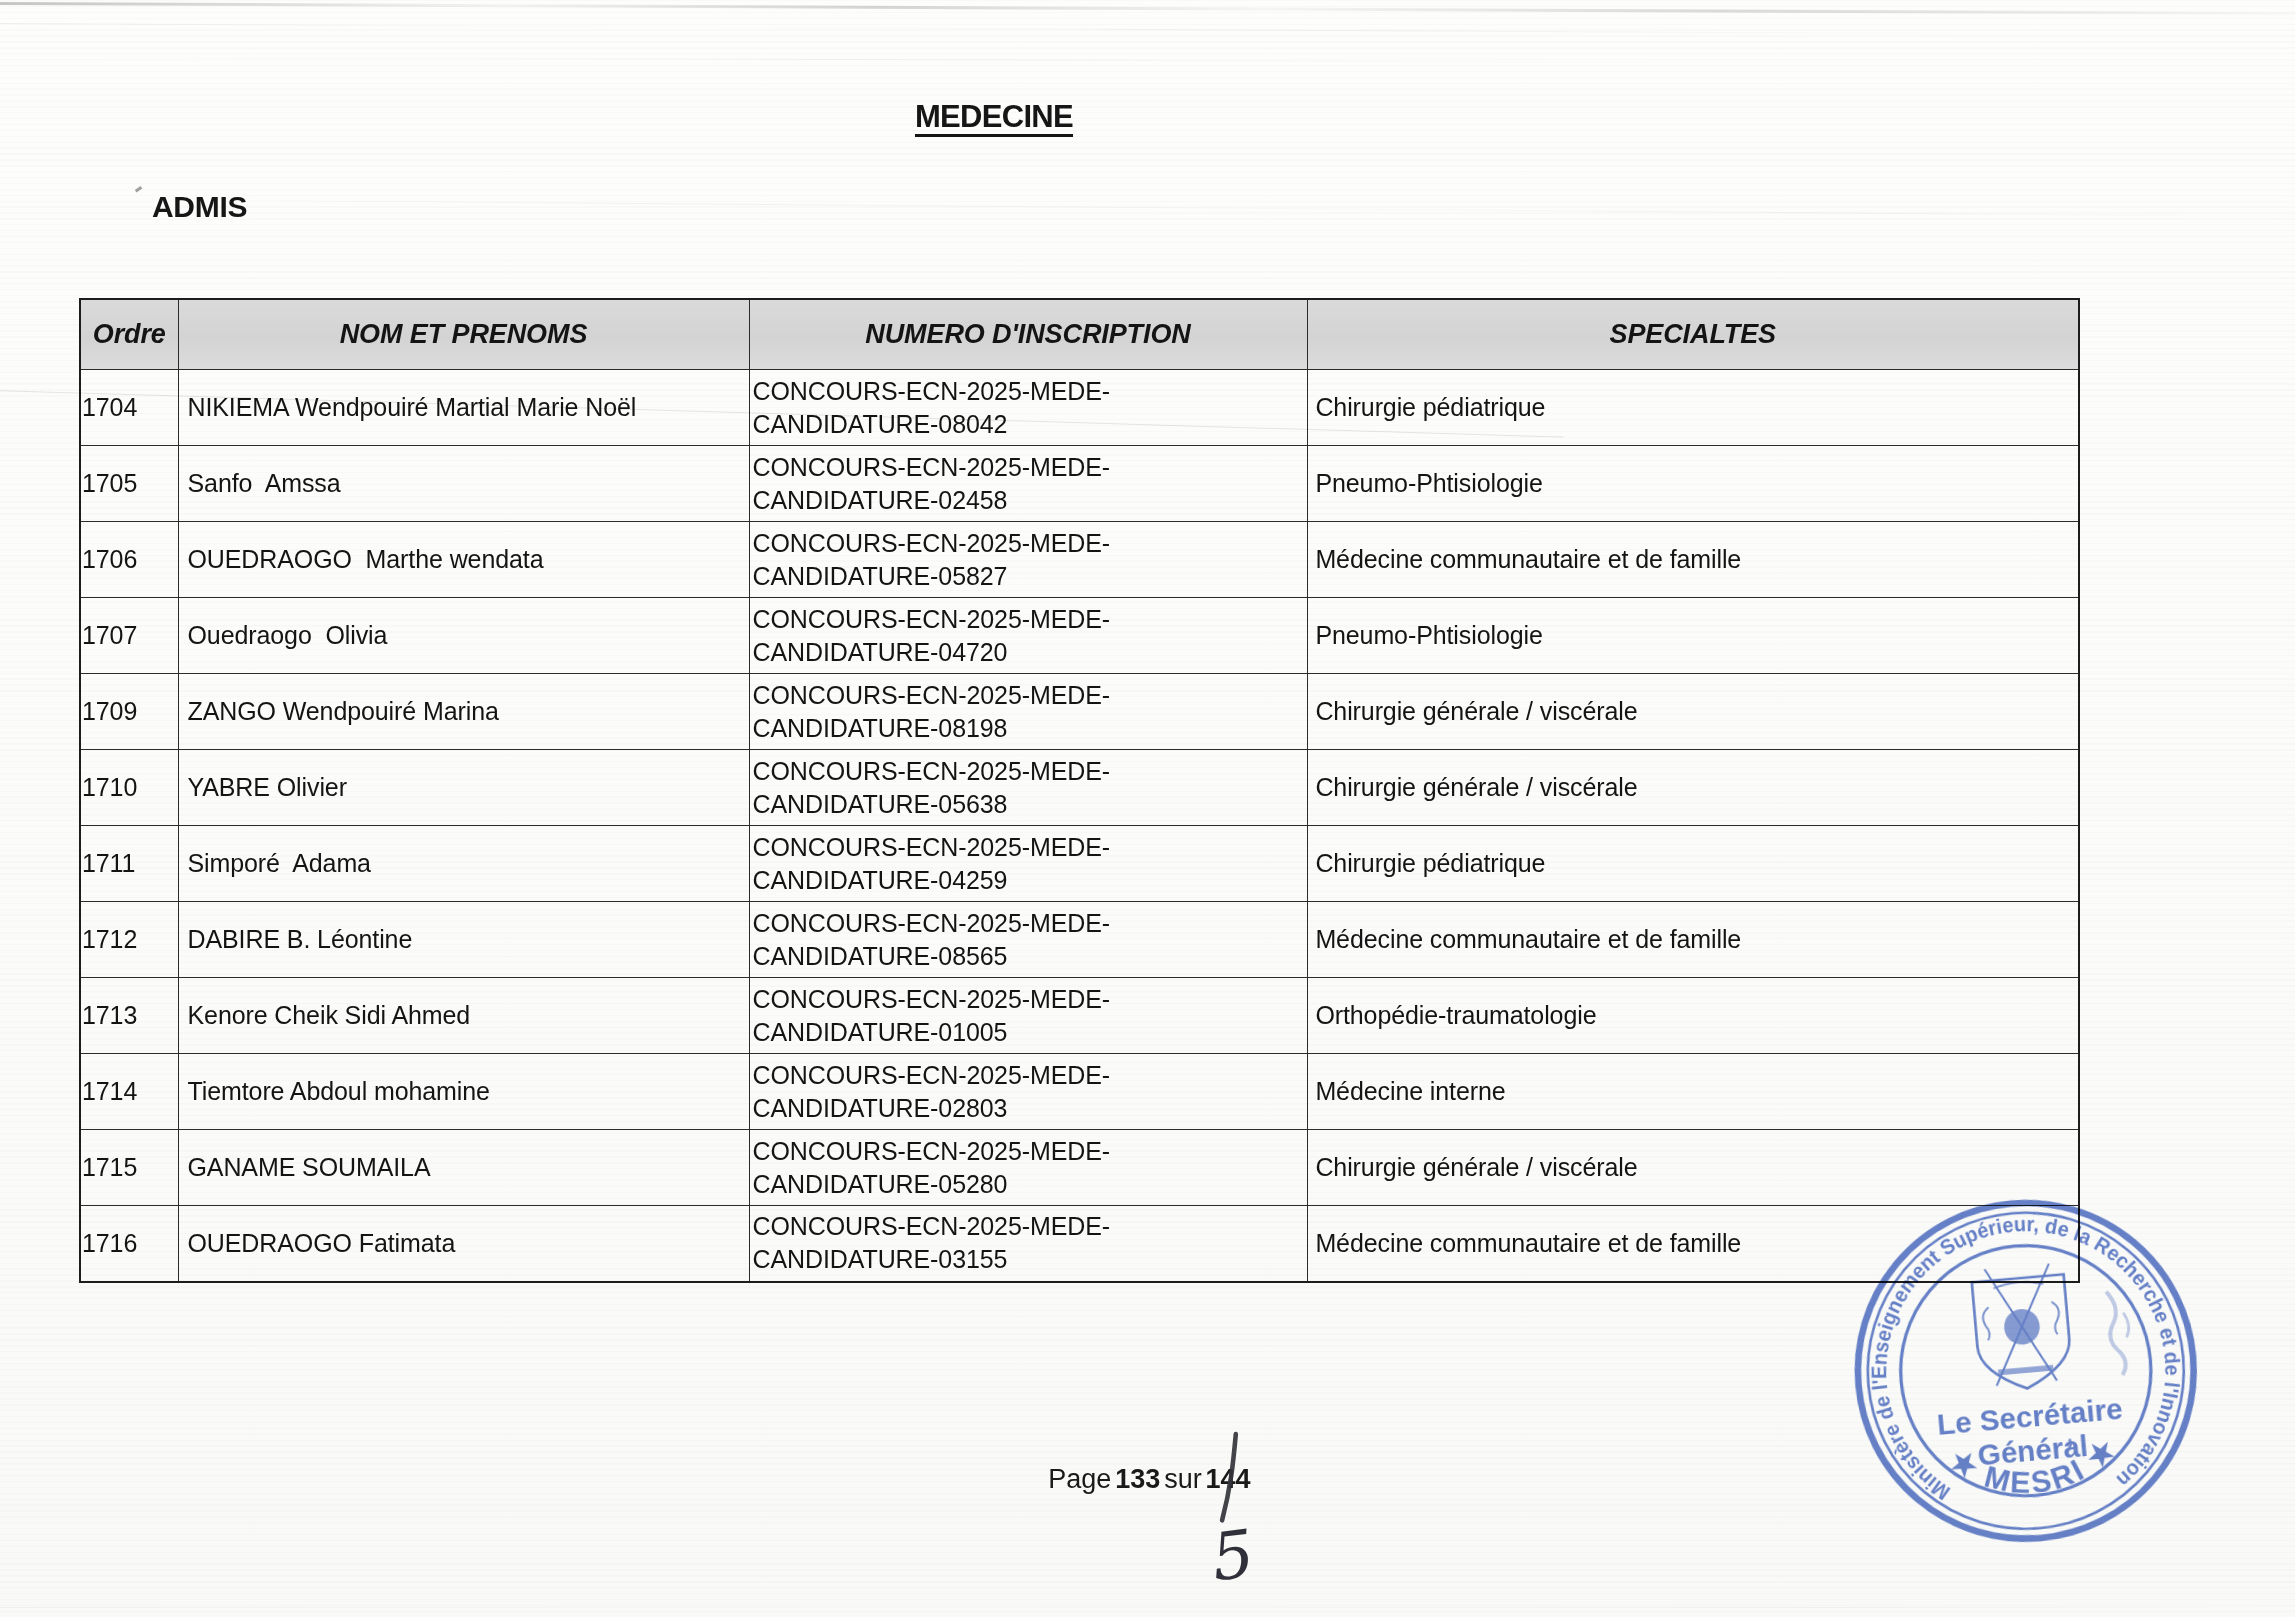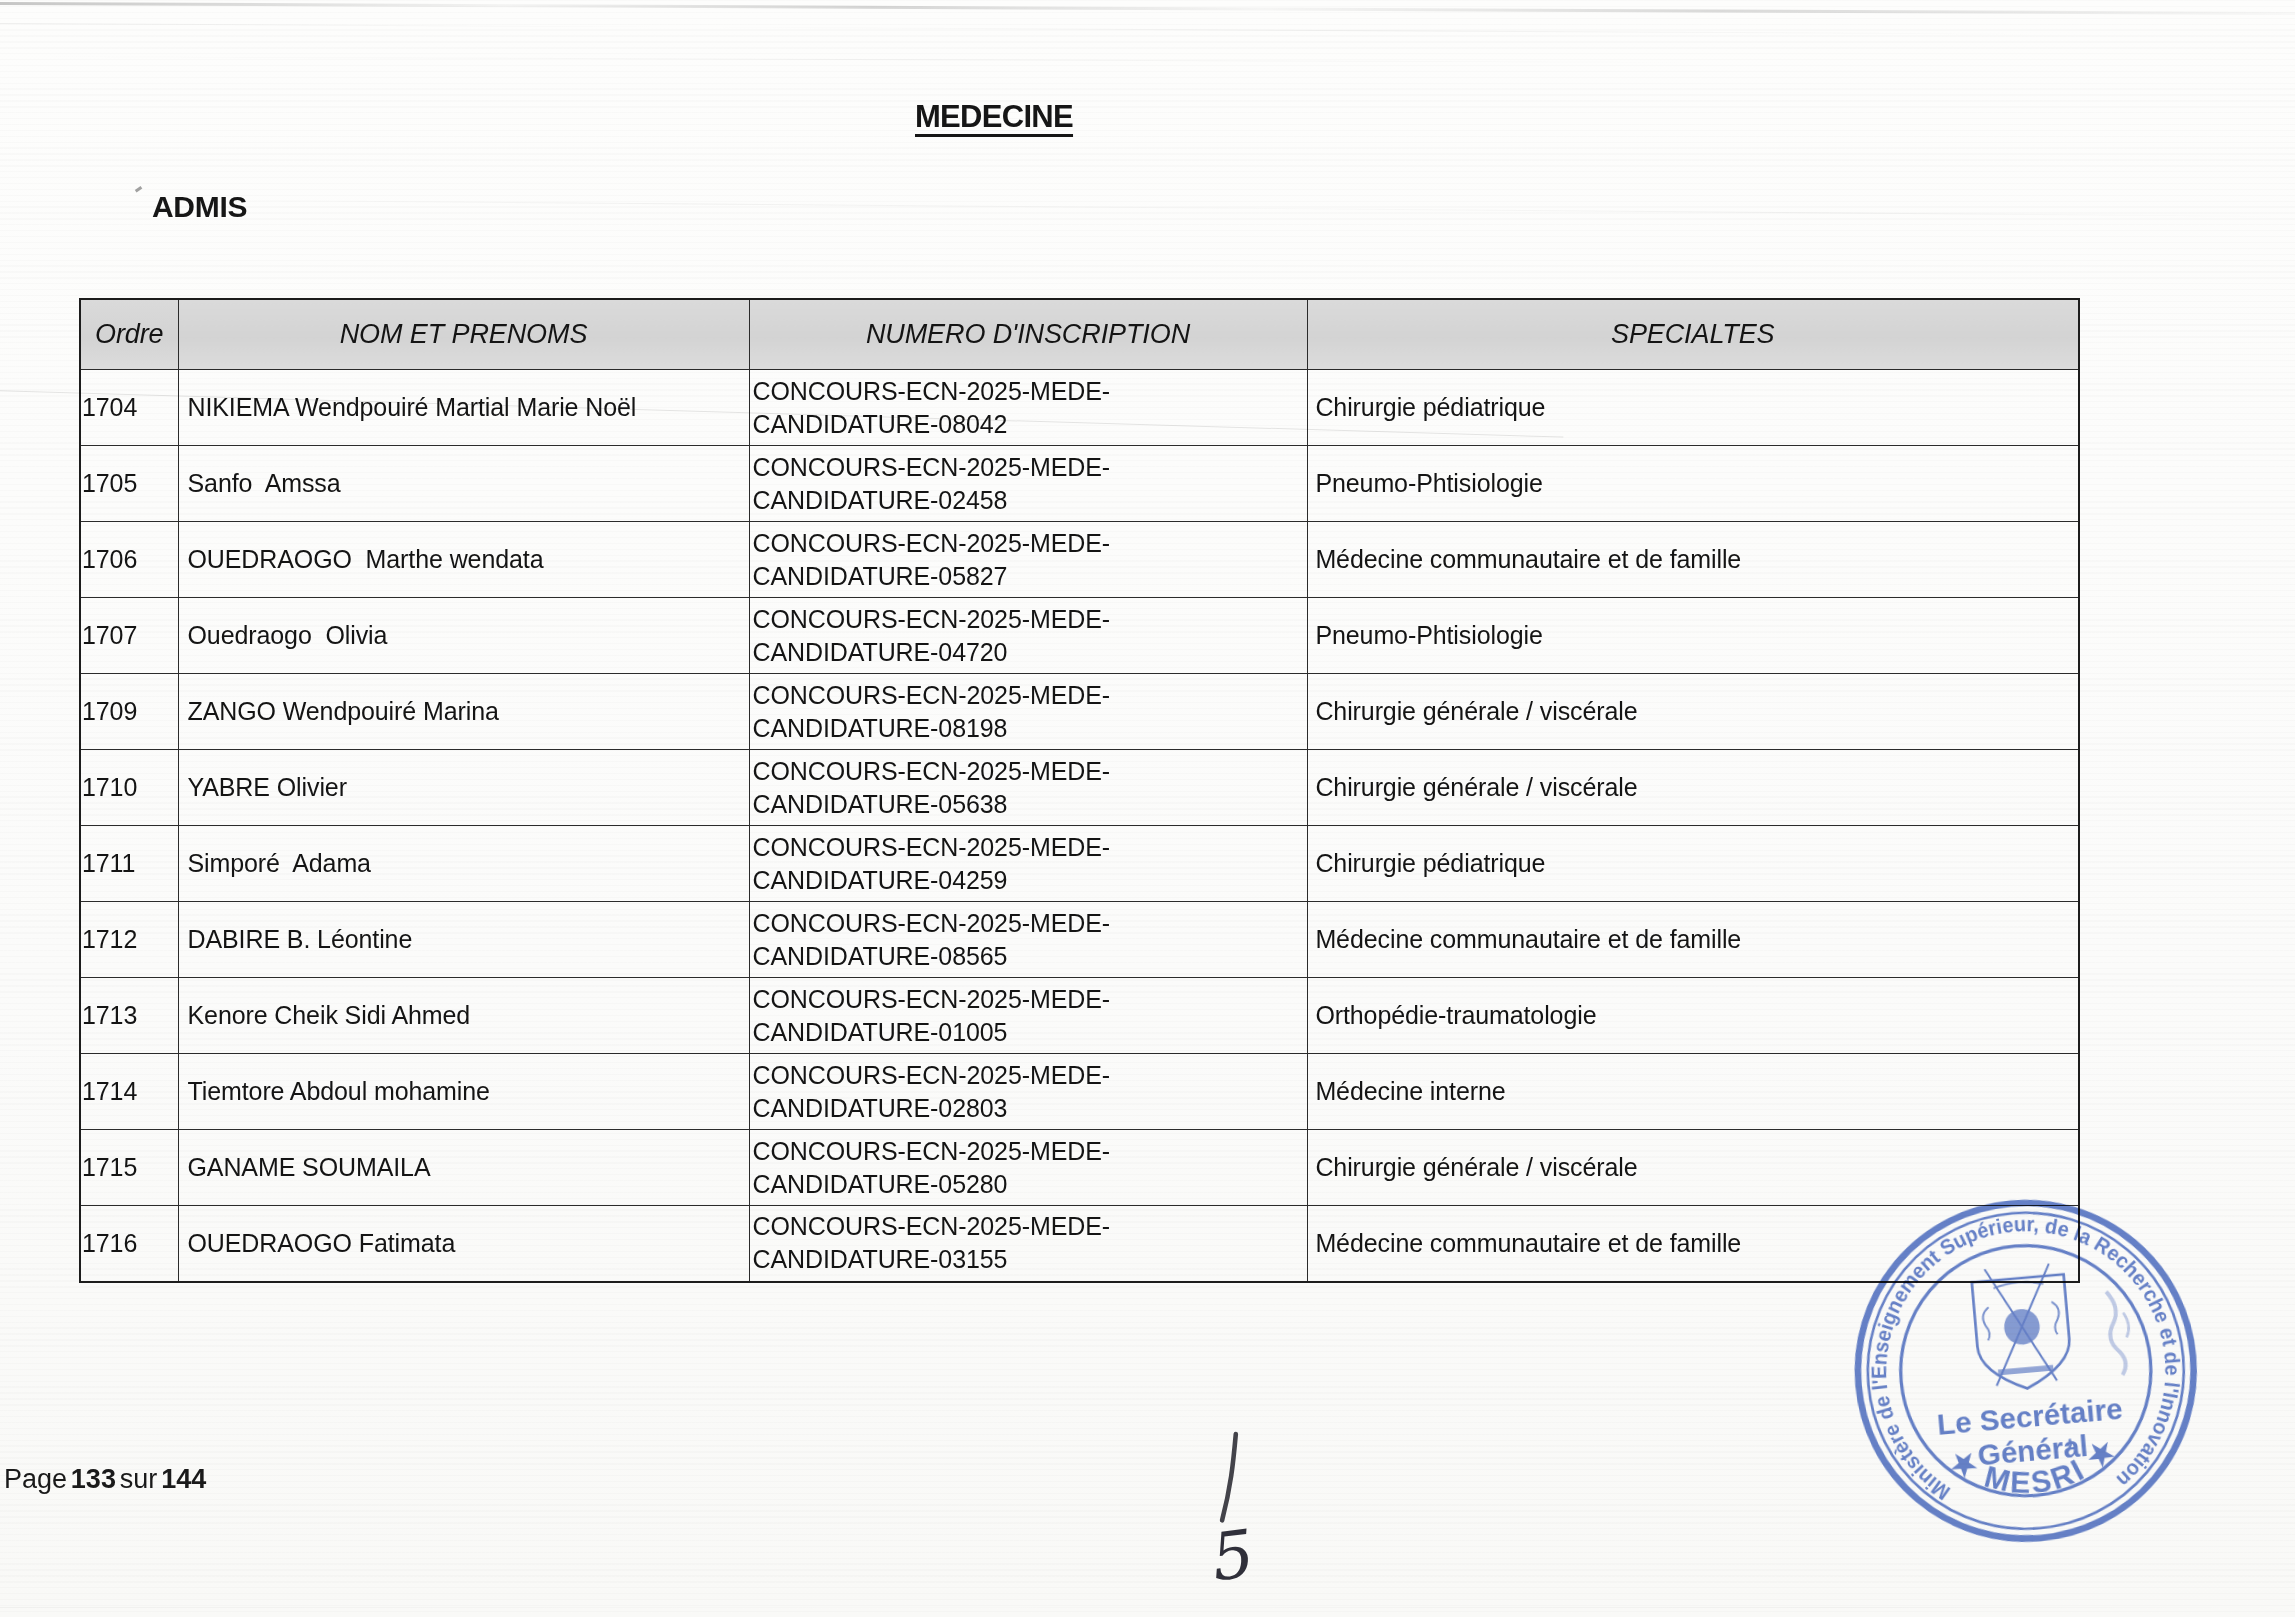--- a/index.html
+++ b/index.html
@@ -48,35 +48,35 @@
   table.results{
     position:absolute;left:79px;top:298px;width:2000px;
     border-collapse:collapse;table-layout:fixed;
     font-size:25px;letter-spacing:-0.1px;color:#141414;
   }
   table.results, table.results th, table.results td{border:1.3px solid #2b2b2b;}
   table.results{border:2px solid #1d1d1d;}
   thead th{
     height:67px;
     background:linear-gradient(180deg,#dadada 0%,#d3d3d3 55%,#dcdcdc 100%);
-    font-style:italic;font-weight:normal;font-size:27px;
+    font-style:italic;font-weight:bold;font-size:27px;
     text-align:center;vertical-align:middle;
     border-bottom:2.6px solid #1d1d1d;
   }
   tbody tr{height:76px;}
   tbody td{vertical-align:middle;border-top:2px solid #242424;}
   td.c-ordre{text-align:left;}
   td.c-nom{padding-left:9px;white-space:pre-wrap;}
   td.c-num{padding-left:3px;line-height:1.32;}
   td.c-spec{padding-left:7.9px;border-radius:17px;}
 
   
   .footer{
     position:absolute;left:0;top:1464px;width:2295px;
-    font-size:27px;color:#1a1a1a;
+    text-align:center;font-size:27px;color:#1a1a1a;
   }
   .footer b{font-weight:bold;}
   .footer span{padding:0 3.9px;}
 
   
   .stamp{
     position:absolute;left:1828px;top:1170px;width:395px;height:395px;
     transform:rotate(-5deg);
     opacity:.93;mix-blend-mode:multiply;
     filter:blur(0.3px);

